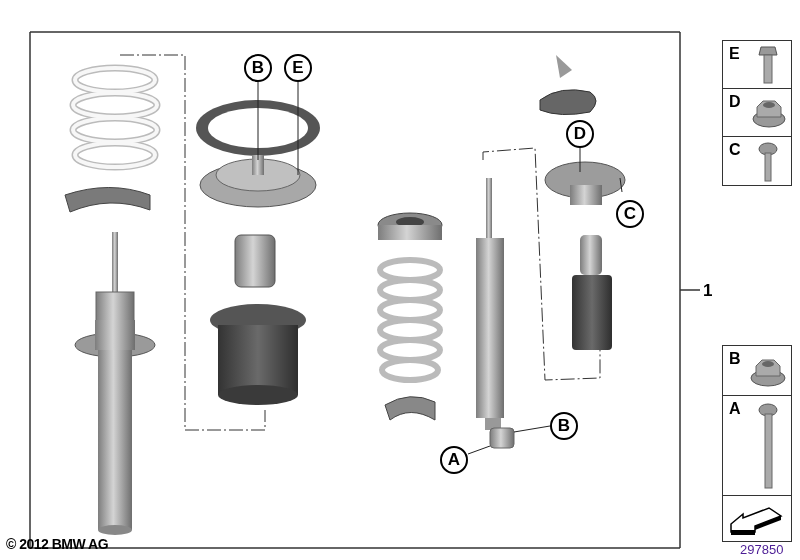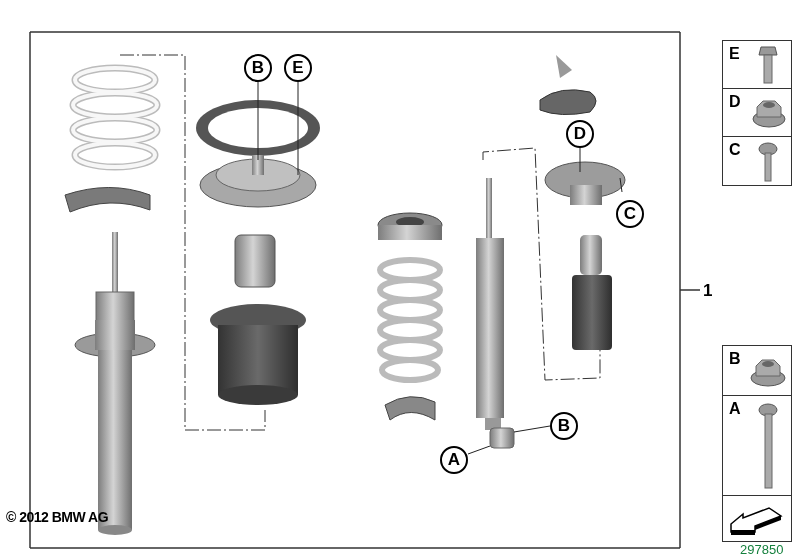--- a/index.html
+++ b/index.html
@@ -1,22 +1,22 @@
 <!DOCTYPE html>
 <html><head>
 <meta charset="utf-8">
 <style>
   html, body { margin:0; padding:0; background:#fff; }
   body { width:800px; height:560px; position:relative; overflow:hidden; font-family:"Liberation Sans", sans-serif; }
   svg.main { position:absolute; left:0; top:0; }
   .callout { position:absolute; width:28px; height:28px; border:2px solid #000; border-radius:50%; background:#fff;
     display:flex; align-items:center; justify-content:center; font-weight:bold; font-size:17px; color:#000; box-sizing:border-box; }
   .part-no { position:absolute; font-weight:bold; font-size:17px; color:#000; }
-  .copyright { position:absolute; left:6px; top:509px; font-size:14px; font-weight:bold; color:#000; letter-spacing:-0.5px; }
-  .diagram-id { position:absolute; left:740px; top:542px; font-size:13px; color:#15803d; }
+  .copyright { position:absolute; left:6px; top:536px; font-size:14px; font-weight:bold; color:#000; letter-spacing:-0.5px; }
+  .diagram-id { position:absolute; left:740px; top:542px; font-size:13px; color:#4c1d95; }
   .legend-box { position:absolute; border:1px solid #333; background:#fff; }
   .legend-cell { position:absolute; left:0; width:100%; border-bottom:1px solid #333; box-sizing:border-box; }
   .legend-cell:last-child { border-bottom:none; }
   .legend-letter { position:absolute; left:6px; top:4px; font-weight:bold; font-size:16px; color:#000; }
 </style>
 </head>
 <body>
 
 <svg class="main" width="800" height="560" viewBox="0 0 800 560">
   <defs>

